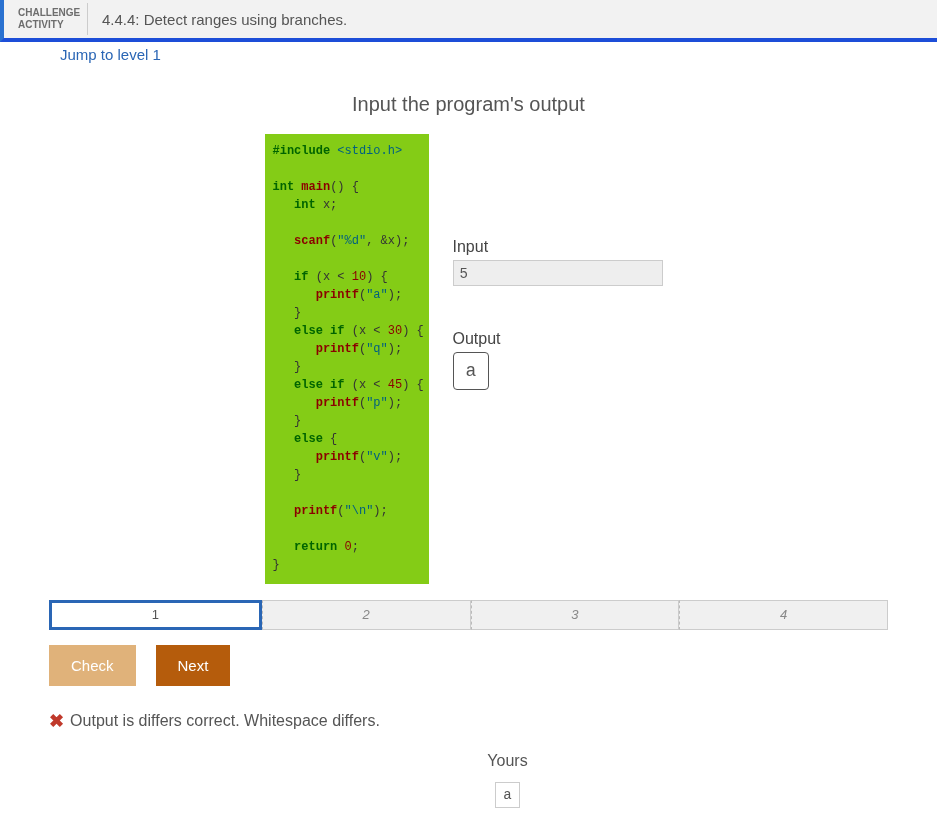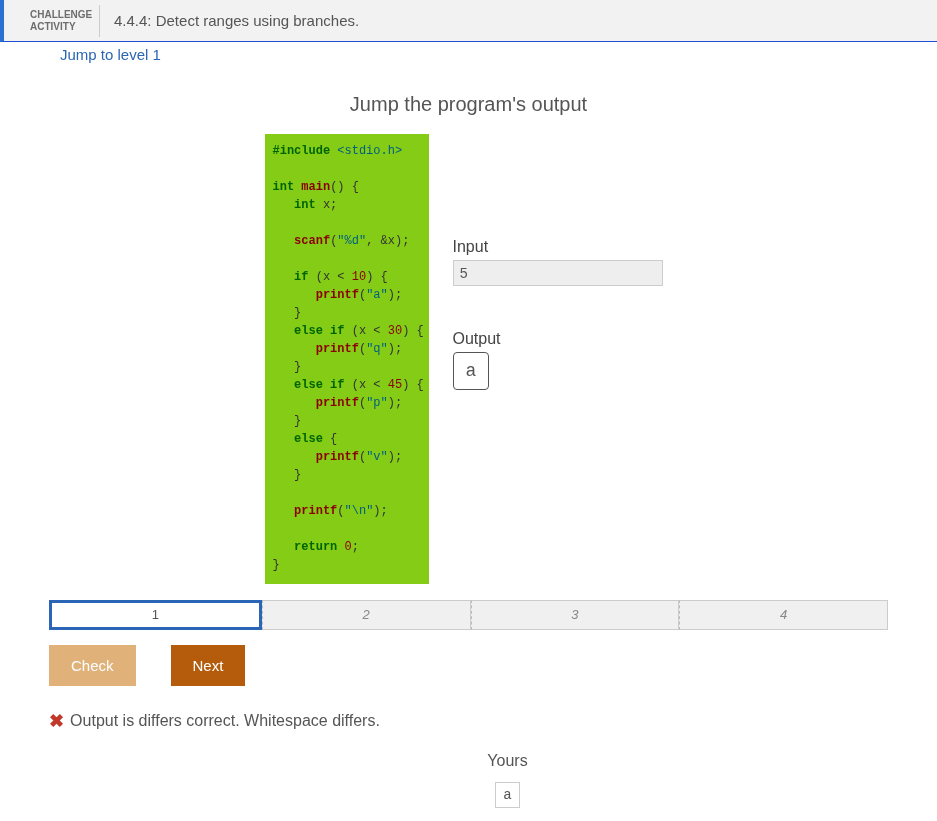--- a/index.html
+++ b/index.html
@@ -14,22 +14,22 @@
     width: 937px;
     position: relative;
     background:#fff;
   }
   .header-bar {
     border-left: 4px solid #2a71d0;
     background: #f2f2f2;
     display: flex;
     align-items: center;
     height: 42px;
-    padding: 0 0 0 16px;
-    border-bottom:1px solid #1d4ed8;
+    padding: 0 0 0 4px;
+    border-bottom:4px solid #1d4ed8;
   }
   .challenge-label {
     width: 80px;
     padding: 4px 8px 4px 10px;
     font-size: 10px;
     font-weight: 700;
     color: #6d6d6d;
     line-height: 1.2;
     border-right: 1px solid #ccc;
   }
@@ -127,21 +127,21 @@
     border:3px solid #2a66b5;
     background:#fff;
     color:#555;
     font-style:normal;
     font-weight:500;
     line-height:24px;
   }
   .level-cell.sep {
     border-left:1px dashed #bbb;
   }
-  .btn-row { margin: 15px 0 0 49px; display:flex; gap:35px;}
+  .btn-row { margin: 15px 0 0 49px; display:flex; gap:20px;}
   .btn {
     border:none;
     color:#fff;
     font-size:15px;
     padding: 12px 22px;
     cursor:pointer;
   }
   .btn-check { background:#e0b27a; }
   .btn-next  { background:#b55c0c; }
   .feedback-row {
@@ -180,21 +180,21 @@
     <div class="challenge-label">
       <span>CHALLENGE</span><br>
       <span>ACTIVITY</span>
     </div>
     <div class="activity-number">4.4.4: Detect ranges using branches.</div>
   </div>
 
 
   <span class="jump-link">Jump to level 1</span>
 
-  <div class="prompt-line">Jump the program's output</div>
+  <div class="prompt-line">Input the program's output</div>
 
   <div class="work-row">
     <div class="code-box"><span class="kw">#include </span><span class="str">&lt;stdio.h&gt;</span>
 
 <span class="kw">int </span><span class="fn">main</span><span>() {</span>
    <span class="kw">int</span><span> x;</span>
 
    <span class="fn">scanf</span><span>(</span><span class="str">"%d"</span><span>, &amp;x);</span>
 
    <span class="kw">if</span><span> (x &lt; </span><span class="num">10</span><span>) {</span>

